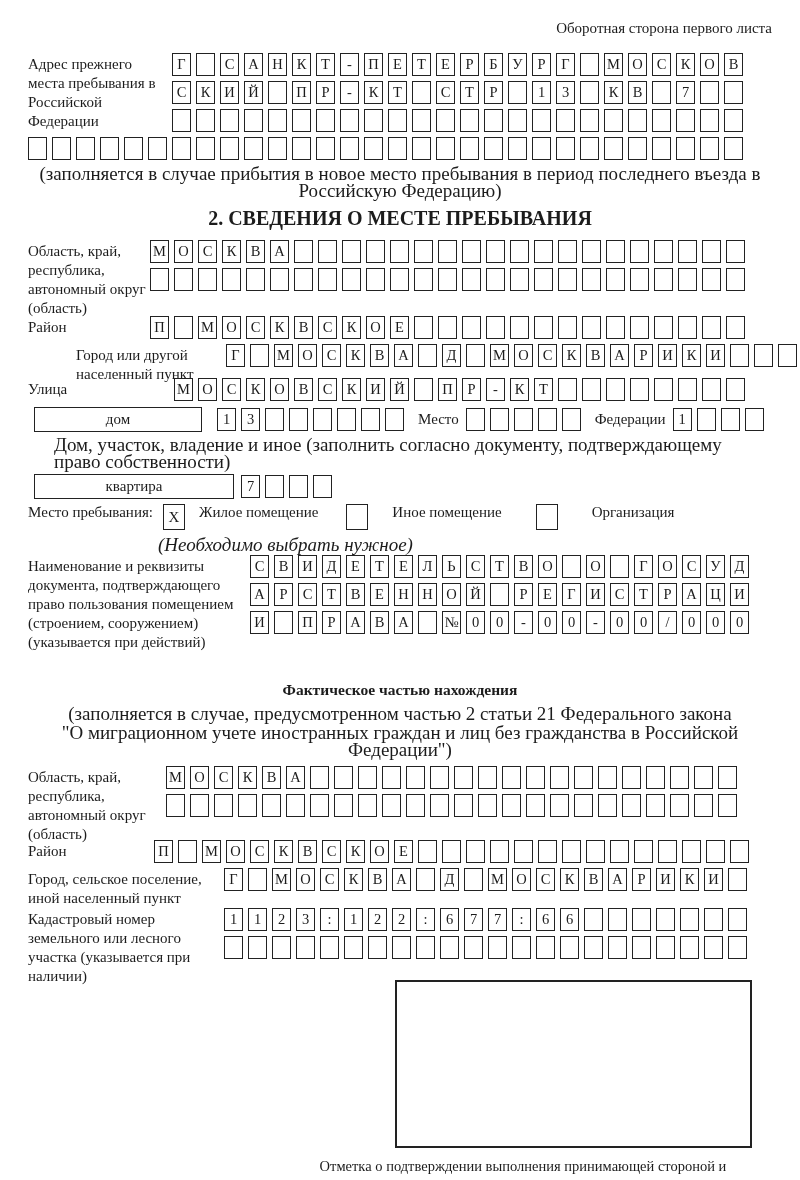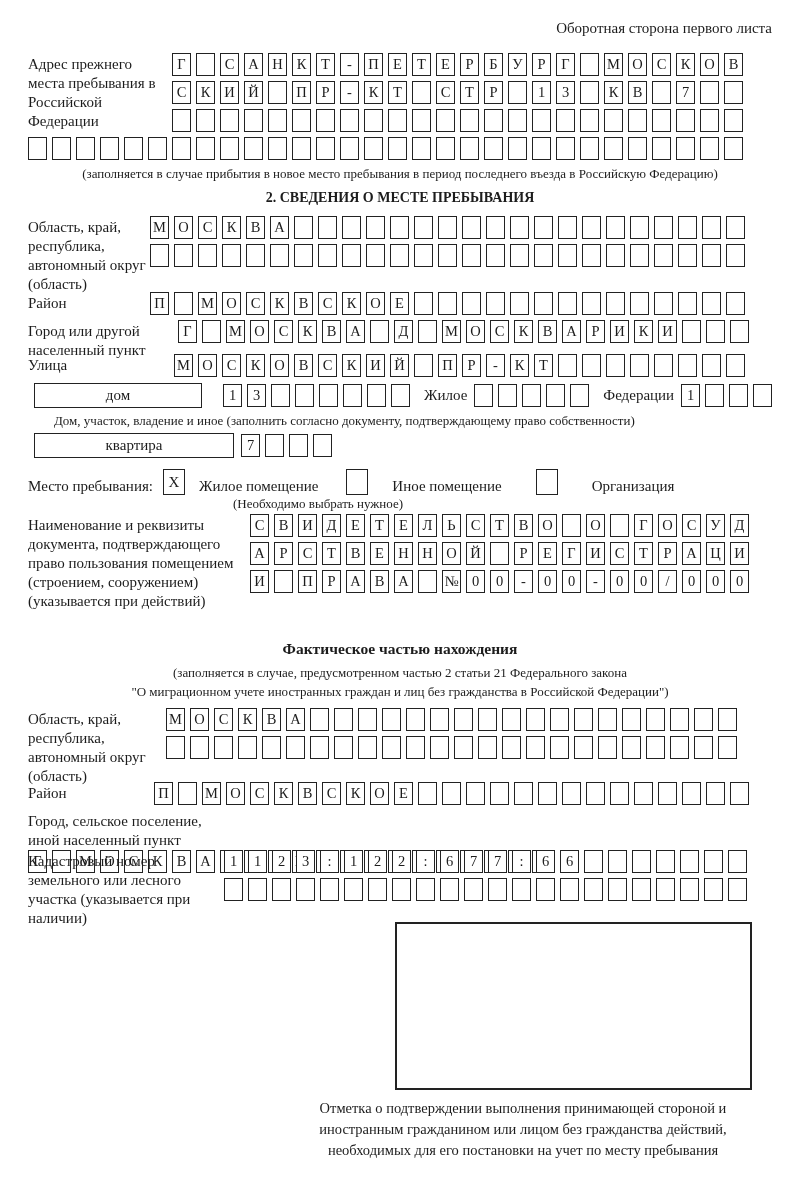--- a/index.html
+++ b/index.html
@@ -11,50 +11,50 @@
   .frow{display:flex;align-items:flex-start;}
   .label{font-size:15px;line-height:19px;flex:none;padding-top:2px;}
   .cellrows{flex:none;}
   .cells{display:flex;flex:none;}
   .cellrows .cells{margin-bottom:5px;}
   .cell{width:19px;height:23px;border:1.7px solid #222;margin-right:5px;
         display:flex;align-items:center;justify-content:center;
         font-size:14.5px;box-sizing:border-box;flex:none;background:#fff;}
 
   .h84{height:84px;} .h76{height:76px;} .h74{height:74px;} .h66{height:66px;}
-  .h40{height:40px;flex-direction:column;} .h34{height:34px;} .h28{height:28px;} .h116{height:116px;}
-
-  .lw144{width:144px;} .lw122{width:122px;} .lw150{width:150px;} .lw146{width:146px;}
+  .h40{height:40px;} .h34{height:34px;} .h28{height:28px;} .h116{height:116px;}
+
+  .lw144{width:144px;} .lw122{width:122px;} .lw150{width:150px;margin-left:48px;} .lw146{width:146px;}
   .lw222{width:222px;} .lw138{width:138px;} .lw126{width:126px;} .lw196{width:196px;}
 
-  .caption{font-size:13px;line-height:17px;margin-bottom:2px;}
+  .caption{font-size:19px;line-height:17px;margin-bottom:2px;}
   .center{text-align:center;}
   .ml26{margin-left:26px;}
 
-  .sec-title{font-size:14px;font-weight:bold;text-align:center;margin:8px 0 10px;}
+  .sec-title{font-size:20px;font-weight:bold;text-align:center;margin:8px 0 10px;}
   .sub-title{font-size:15.5px;font-weight:bold;text-align:center;margin:10px 0 6px;}
 
   .house-row{display:flex;align-items:center;margin:0 0 4px 6px;height:26px;}
   .wide-box{height:25px;border:1.7px solid #222;box-sizing:border-box;
             display:flex;align-items:center;justify-content:center;
             font-size:15px;flex:none;background:#fff;}
-  .wb-dom{width:168px;margin-right:21px;}
+  .wb-dom{width:168px;margin-right:15px;}
   .wb-kv{width:200px;margin-right:7px;text-align:right;}
   .inline-lbl{font-size:15px;flex:none;margin:0 7px 0 9px;}
 
   .apt-row{display:flex;align-items:center;margin:0 0 4px 6px;height:28px;}
 
-  .stay-row{display:flex;align-items:flex-end;height:32px;font-size:15px;}
+  .stay-row{display:flex;align-items:flex-start;height:32px;font-size:15px;}
   .opt-box{width:22px;height:26px;border:1.7px solid #222;box-sizing:border-box;
            display:flex;align-items:center;justify-content:center;
            font-size:15px;flex:none;background:#fff;}
   .stay-lbl{margin-right:10px;}
   .opt-lbl{flex:none;}
 
-  .choose-caption{width:320px;margin-left:130px;text-align:center;}
+  .choose-caption{width:320px;margin-left:130px;font-style:italic;}
 
   .stamp-box{margin:6px 0 0 367px;width:357px;height:168px;
              border:2px solid #222;box-sizing:border-box;background:#fff;}
   .stamp-caption{width:480px;margin:8px 0 0 255px;text-align:center;
                  font-size:14.5px;line-height:21px;}
 </style>
 </head>
 <body>
 
 <div class="page">
@@ -336,21 +336,21 @@
     <div class="cells">
         <span class="cell">1</span>
         <span class="cell">3</span>
         <span class="cell"></span>
         <span class="cell"></span>
         <span class="cell"></span>
         <span class="cell"></span>
         <span class="cell"></span>
         <span class="cell"></span>
       </div>
-    <div class="inline-lbl">Жилое</div>
+    <div class="inline-lbl">Место</div>
     <div class="cells">
         <span class="cell"></span>
         <span class="cell"></span>
         <span class="cell"></span>
         <span class="cell"></span>
         <span class="cell"></span>
       </div>
     <div class="inline-lbl">Федерации</div>
     <div class="cells">
         <span class="cell">1</span>

